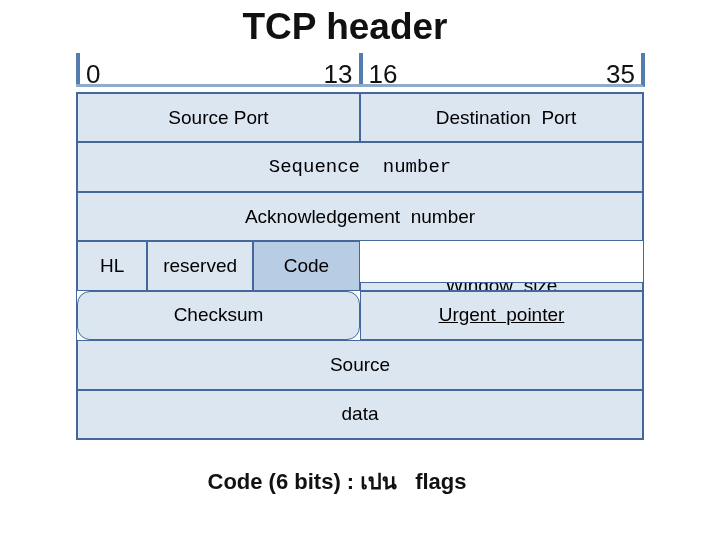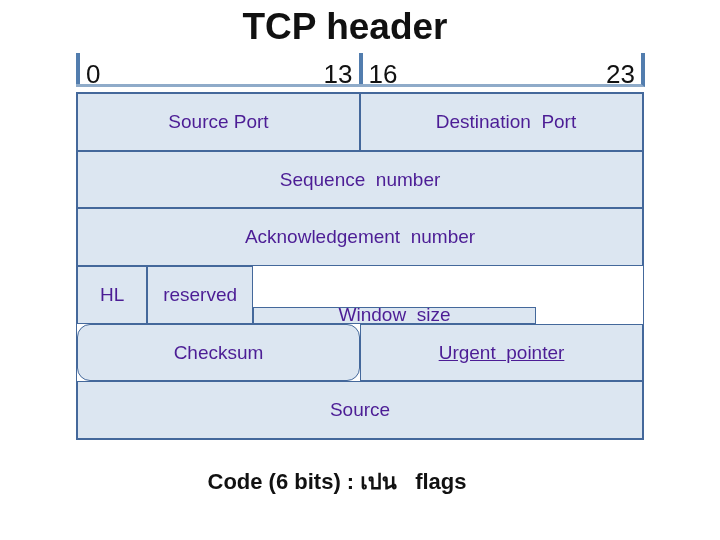--- a/index.html
+++ b/index.html
@@ -40,21 +40,21 @@
   .htable{
     position:absolute;left:76px;top:92px;width:568px;height:348px;
     display:flex;flex-direction:column;
     border:1.5px solid var(--table-border);
   }
   .hrow{flex:1 1 0;display:flex;min-height:0;}
   .hcell{
     display:flex;align-items:center;justify-content:center;
     background:var(--cell-fill);
     border:1.5px solid var(--table-border);
-    font-size:19px;white-space:pre;color:#4c1d95;
+    font-size:19px;white-space:pre;color:#000000;
     overflow:hidden;
   }
   .hcell.highlight{background:var(--code-cell-fill);}
 
   .caption{
     position:absolute;top:464px;left:0;width:100%;
     text-align:center;transform:translateX(-23px);
     font-size:22px;font-weight:bold;white-space:pre;color:#111;
   }
 </style>
@@ -65,44 +65,48 @@
 
   <h1 class="title">TCP header</h1>
 
   <div class="bits">
     <div class="bits-half">
       <span>0</span>
       <span>13</span>
     </div>
     <div class="bits-half">
       <span>16</span>
-      <span>23</span>
+      <span>35</span>
     </div>
   </div>
 
   <div class="htable">
       <div class="hrow">
         <div class="hcell" style="flex: 0 0 50%;">Source Port</div>
         <div class="hcell" style="flex: 0 0 50%; padding-left: 9px;">Destination  Port</div>
       </div>
       <div class="hrow">
-        <div class="hcell" style="flex: 0 0 100%;">Sequence  number</div>
+        <div class="hcell" style="flex: 0 0 100%; font-family: Liberation Mono, monospace;">Sequence  number</div>
       </div>
       <div class="hrow">
         <div class="hcell" style="flex: 0 0 100%;">Acknowledgement  number</div>
       </div>
       <div class="hrow">
         <div class="hcell" style="flex: 0 0 12.4%;">HL</div>
         <div class="hcell" style="flex: 0 0 18.7%;">reserved</div>
+        <div class="hcell highlight" style="flex: 0 0 18.9%;">Code</div>
         <div class="hcell" style="flex: 0 0 50%; margin-top: 41px;">Window  size</div>
       </div>
       <div class="hrow">
         <div class="hcell" style="flex: 0 0 50%; border-radius: 13px;">Checksum</div>
         <div class="hcell" style="flex: 0 0 50%; text-decoration: underline;">Urgent  pointer</div>
       </div>
       <div class="hrow">
         <div class="hcell" style="flex: 0 0 100%;">Source</div>
       </div>
+      <div class="hrow">
+        <div class="hcell" style="flex: 0 0 100%;">data</div>
+      </div>
     </div>
 
   <div class="caption">Code (6 bits) : เปน   flags</div>
 
 </div>
 
 </body></html>

